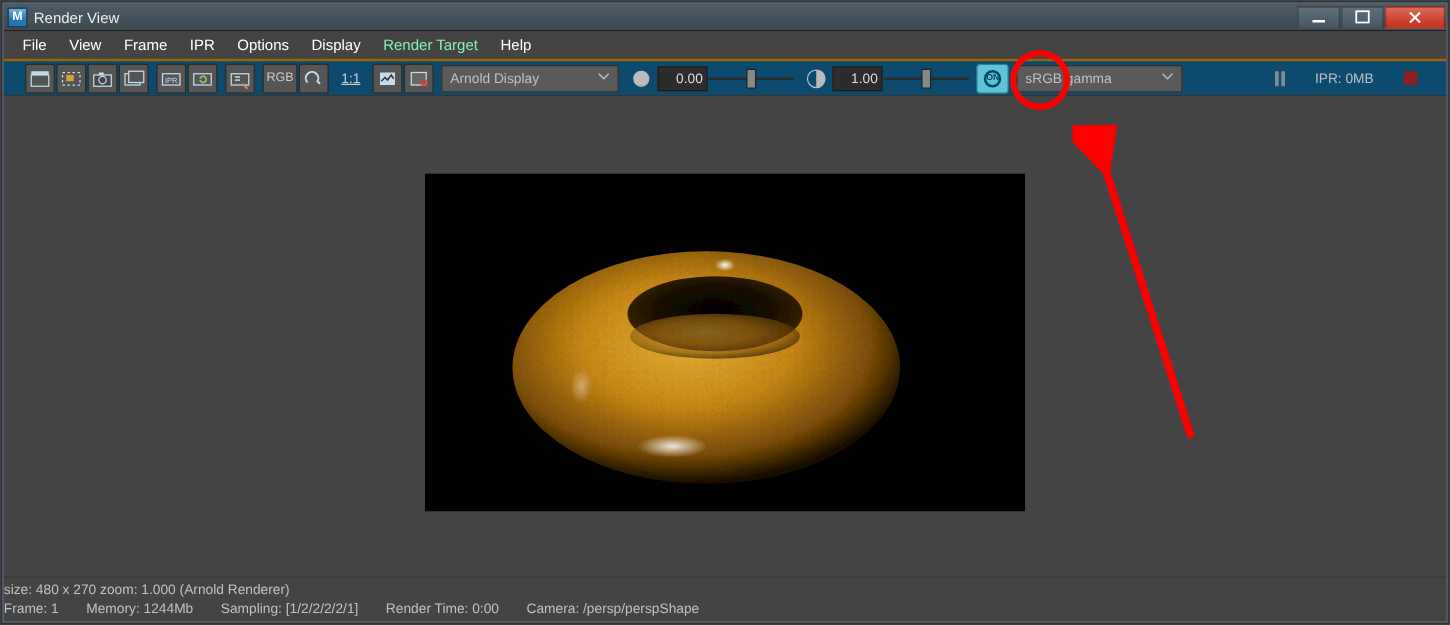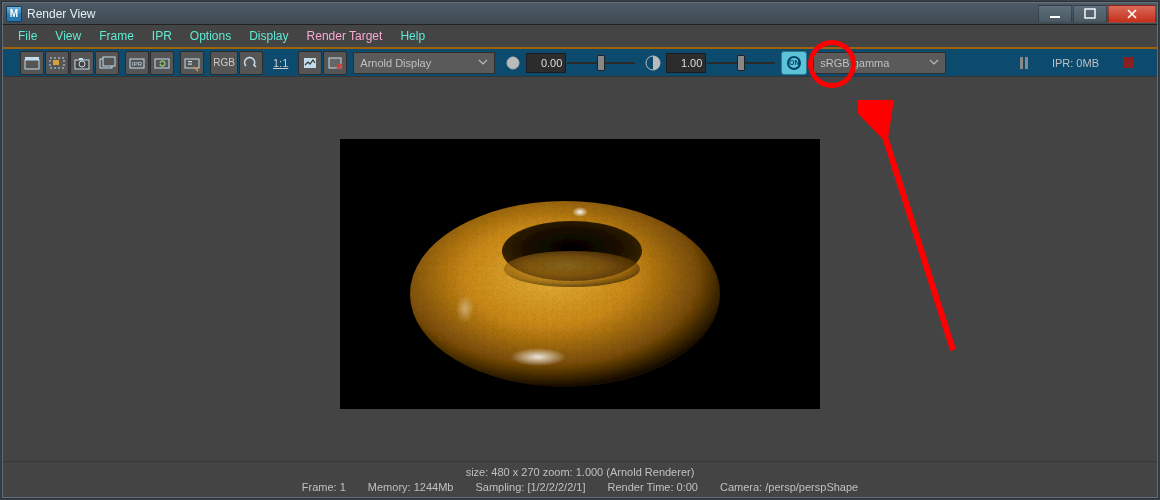--- a/index.html
+++ b/index.html
@@ -15,22 +15,22 @@
     .titlebar-text { color:#e6eef4; font-size:12px; }
     .titlebar-controls { margin-left:auto; display:flex; }
     .tb-btn { width:34px; height:18px; margin-right:1px; border:1px solid rgba(0,0,0,.3); background:linear-gradient(#5e6f7b,#495761); display:flex; align-items:center; justify-content:center; color:#fff; font-size:10px; }
     .tb-min { background:linear-gradient(#5e6f7b,#495761); }
     .tb-max { background:linear-gradient(#5e6f7b,#495761); }
     .tb-close { width:48px; background:linear-gradient(#d86b58,#c62f1b); border-top-right-radius:0; }
     .tb-close svg { width:12px; height:12px; }
 
     
     .menubar { height:22px; display:flex; align-items:center; padding:0 6px; background:#444; }
-    .menu-item { padding:3px 9px; color:#5eead4; font-size:12px; }
-    .menu-item.disabled { color:#f9a8d4;text-align:right; }
+    .menu-item { padding:3px 9px; color:#ffffff; font-size:12px; }
+    .menu-item.disabled { color:#86efac;text-align:right; }
 
     
     .toolbar { height:30px; display:flex; align-items:center; background:#0c4a6e; padding:0 17px; gap:1px; border-top:2px solid #a16207; border-bottom:1px solid #353535; }
     .tbtn { width:24px; height:24px; border:1px solid #2b2b2b; background:#555; border-radius:2px; display:flex; align-items:center; justify-content:center; position:relative; }
     .tbtn svg { display:block; }
     .tbtn.small-text { font-size:10px; color:#ccc; }
     .sep { width:4px; }
 
     .ratio { font-size:11px; color:#ccc; padding:0 4px;text-decoration:underline; }
 
@@ -54,21 +54,21 @@
     .ipr-status { margin-left:auto; display:flex; align-items:center; gap:24px; padding-right:6px; }
     .ipr-status .pause { display:flex; gap:2px; }
     .ipr-status .pause div { width:3px; height:12px; background:#888; }
     .ipr-status .stop { width:11px; height:11px; background:#8a2020; }
 
     
     .canvas { flex:1; background:#444; display:flex; align-items:flex-start; justify-content:center; position:relative; height:382px; }
     .render-frame { width:480px; height:270px; background:#000; margin-top:62px; position:relative; overflow:hidden; }
     .render-frame svg { position:absolute; top:0; left:0; }
 
-    .statusbar { height:36px; background:#444; display:flex; flex-direction:column; align-items:center; justify-content:center; font-size:11px; color:#c0c0c0; border-top:1px solid #393939; gap:3px; }
+    .statusbar { height:36px; background:#444; display:flex; flex-direction:column; align-items:flex-start; justify-content:center; font-size:11px; color:#c0c0c0; border-top:1px solid #393939; gap:3px; }
     .statusbar .row { display:flex; gap:22px; }
 
     .layout { display:flex; flex-direction:column; height:calc(100% - 22px); }
   </style>
 </head>
 <body>
 
 <div class="outer-border">
 <div class="window">
 

